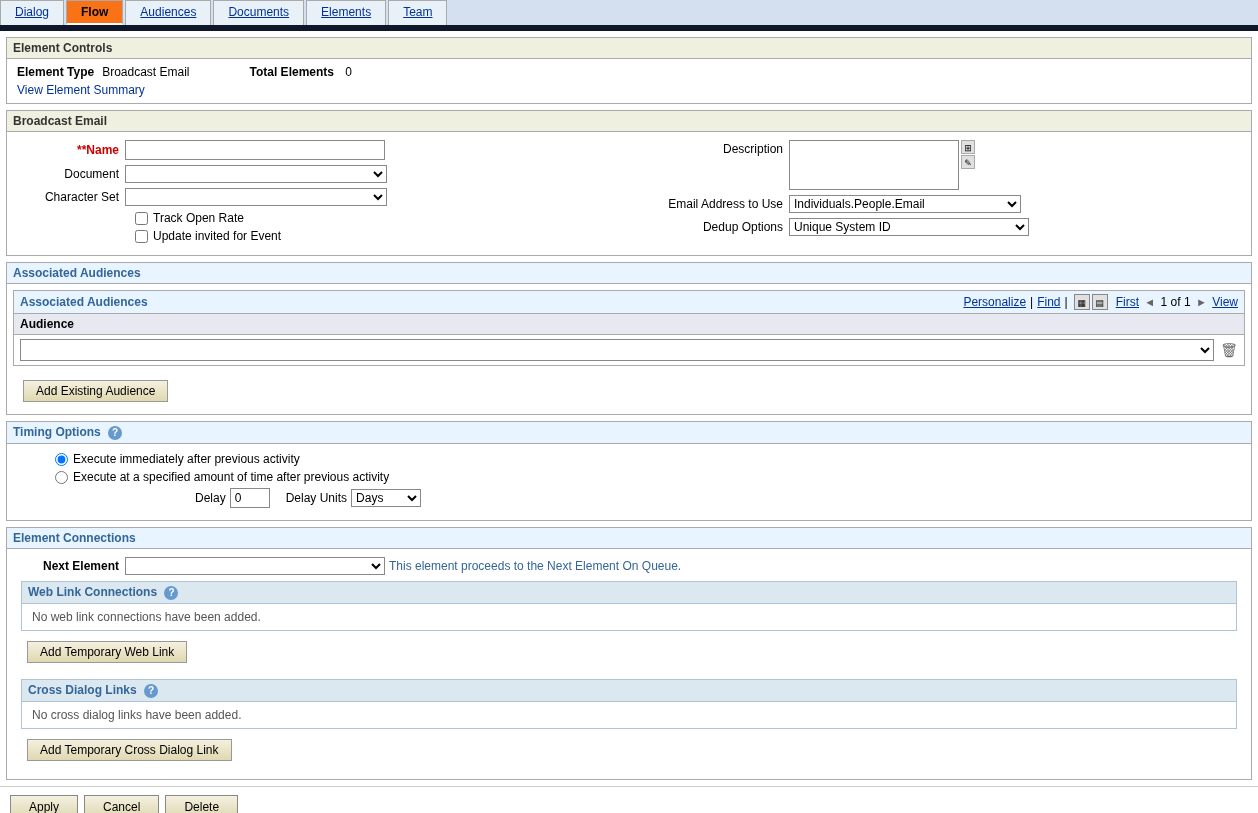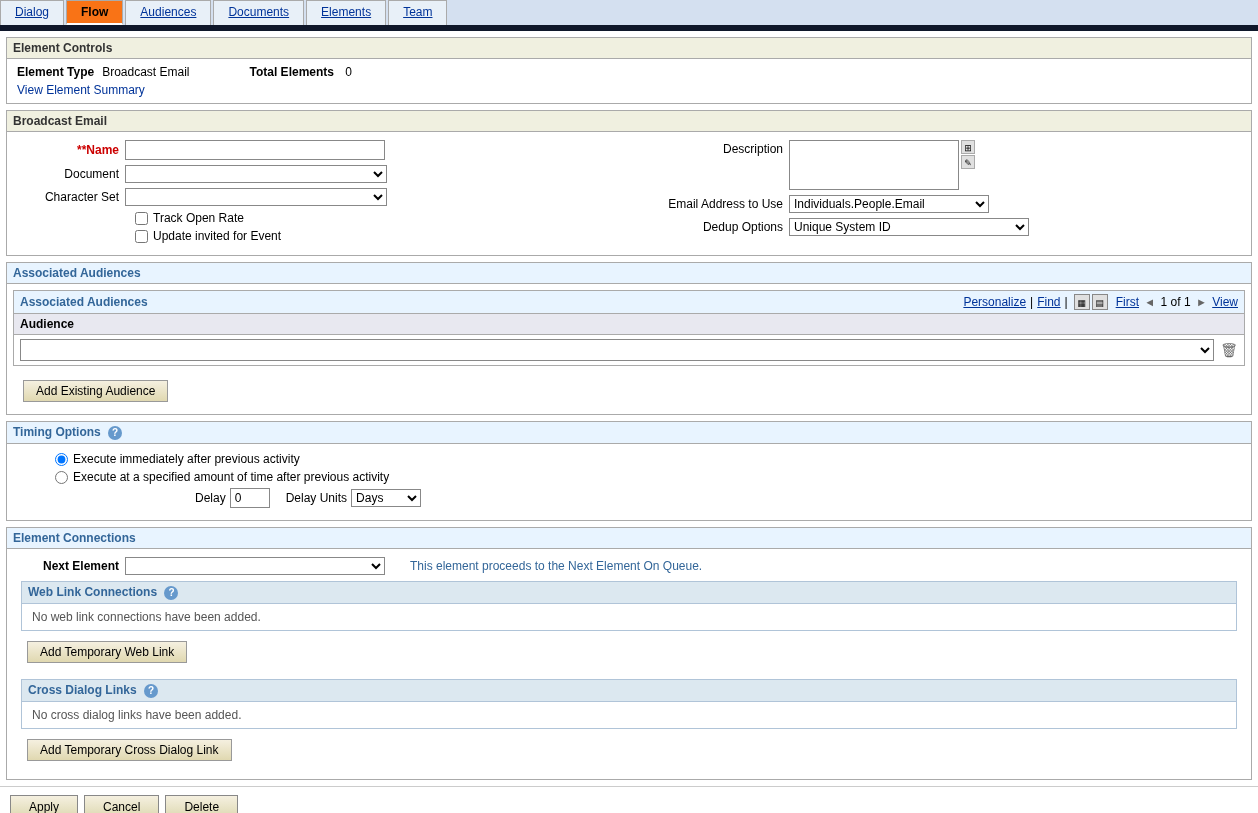--- a/index.html
+++ b/index.html
@@ -216,21 +216,21 @@
     }
     .next-element-label {
       font-weight: bold;
       min-width: 110px;
       text-align: right;
       padding-right: 6px;
     }
     .connection-note {
       color: #336699;
       font-size: 12px;
-      margin-left: 25px;
+      margin-left: 4px;
     }
 
     
     .sub-section {
       border: 1px solid #b0c4d8;
       margin: 6px;
       background: #fff;
     }
     .sub-section-header {
       background: #dce8f0;
@@ -406,21 +406,21 @@
           <div class="desc-wrapper">
             <textarea class="desc-area" style=""></textarea>
             <div class="desc-side-icons">
               <div class="desc-side-icon">⊞</div>
               <div class="desc-side-icon">✎</div>
             </div>
           </div>
         </div>
         <div class="right-form-row">
           <label class="right-label">Email Address to Use</label>
-          <select class="form-select" style="width:200px;"><option>Individuals.People.Email</option></select>
+          <select class="form-select" style="width:232px;"><option>Individuals.People.Email</option></select>
         </div>
         <div class="right-form-row">
           <label class="right-label">Dedup Options</label>
           <select class="form-select" style="width:240px;"><option>Unique System ID</option></select>
         </div>
       </div>
     </div>
   </div>
 </div>
 

